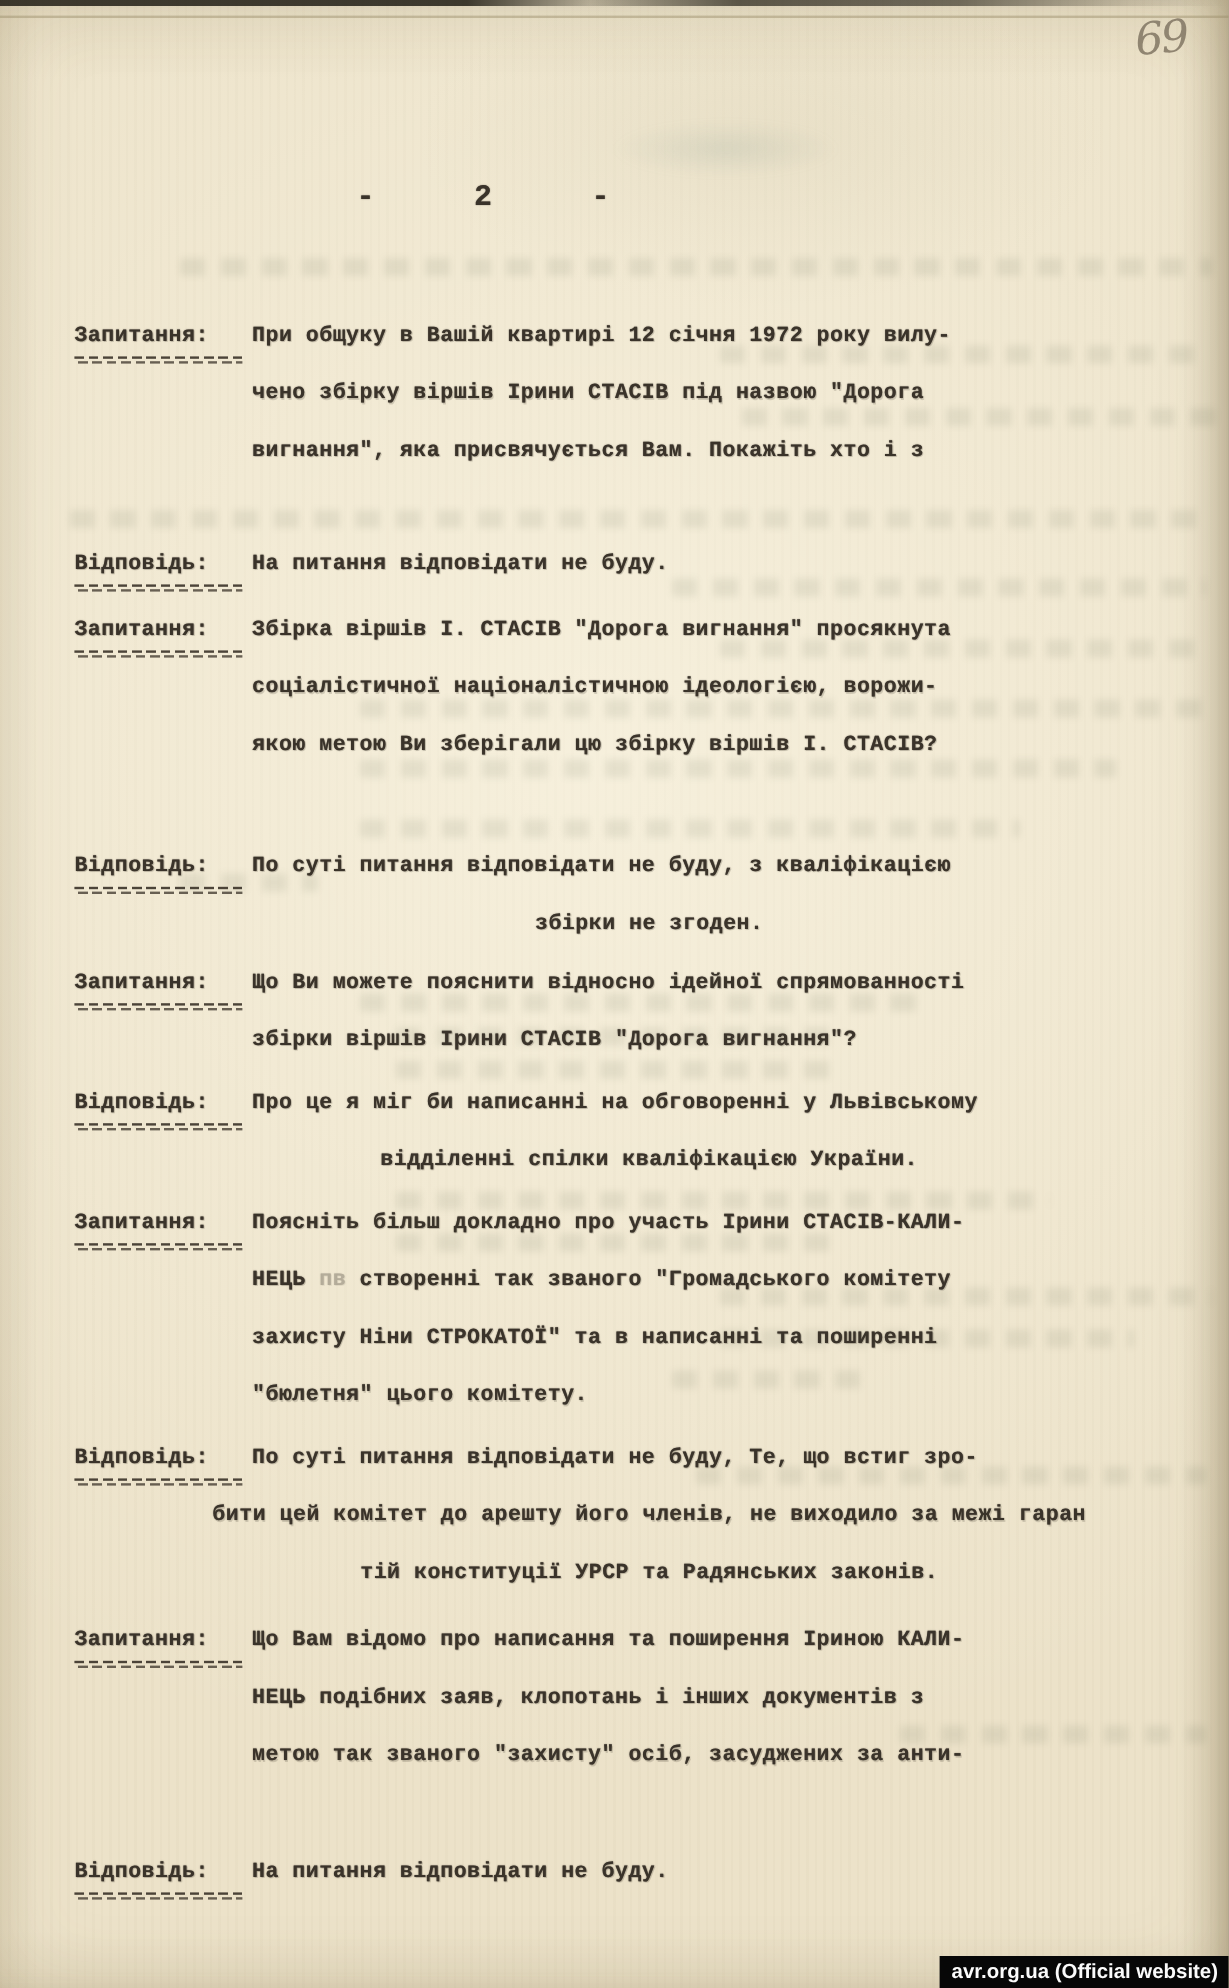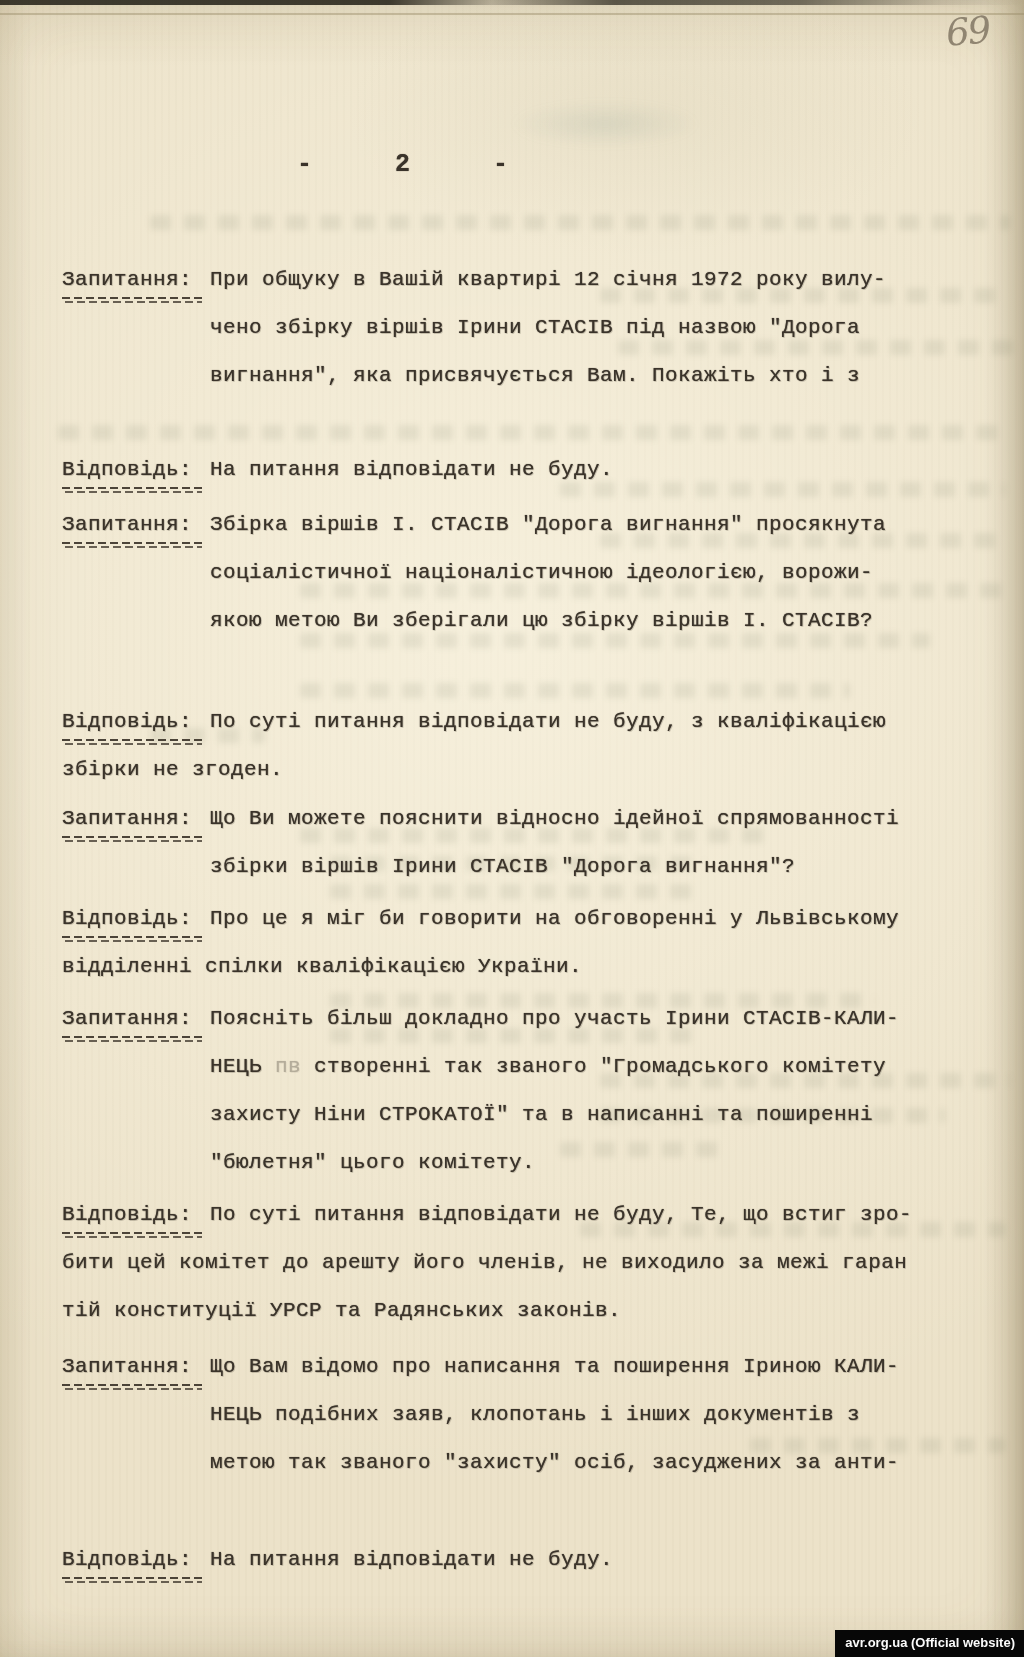--- a/index.html
+++ b/index.html
@@ -43,40 +43,40 @@
     position:absolute; left:297px; top:150px;
     font-weight:700; font-size:25px; color:#3a332a;
     word-spacing:66px; letter-spacing:1px;
     text-shadow:0 0 1px rgba(50,43,34,.8);
     white-space:pre;
   }
   .column{ position:absolute; left:62px; top:0; width:958px; }
   .block{ position:absolute; left:0; width:958px; }
   .line{
     height:48px; line-height:48px; white-space:pre;
-    font-size:21px; font-weight:400; letter-spacing:.4px; color:#3a332a;
+    font-size:18px; font-weight:700; letter-spacing:.4px; color:#3a332a;
     text-shadow:0 0 1px rgba(50,43,34,.8), 1px 1px 0 rgba(50,43,34,.16);
   }
   .block.question .line.cont{ padding-left:148px; }
-  .block.answer .line.cont{ padding-left:0; }
+  .block.answer .line.cont{ padding-left:0;text-align:center; }
   .label{
     display:inline-block; width:148px;
     background-image:
       repeating-linear-gradient(90deg, rgba(58,50,40,.9) 0 8px, rgba(0,0,0,0) 8px 12px),
       repeating-linear-gradient(90deg, rgba(58,50,40,.75) 0 8px, rgba(0,0,0,0) 8px 12px);
     background-size:141px 2px,137px 2px;
     background-position:0 41px, 3px 45px;
     background-repeat:no-repeat;
   }
   .faint{ opacity:.32; filter:blur(.4px);margin-top:12px; }
   .watermark{
     position:absolute; right:0; bottom:0;
     background:#070707; color:#fbfbfb;
     font-family:"Liberation Sans","DejaVu Sans",sans-serif;
-    font-weight:700; font-size:13px; line-height:14px;
+    font-weight:700; font-size:17px; line-height:14px;
     padding:6px 9px 7px 10px;
   }
 </style>
 </head>
 <body>
 
 <div class="page">
   <div class="top-edge"></div>
   <div class="crease"></div>
   <div class="blue-blob"></div>
@@ -127,21 +127,21 @@
       <div class="line first"><span class="label">Відповідь:</span><span>По суті питання відповідати не буду, з кваліфікацією</span></div>
       <div class="line cont">збірки не згоден.</div>
     </div>
 
     <div class="block question" style="top:795px">
       <div class="line first"><span class="label">Запитання:</span><span>Що Ви можете пояснити відносно ідейної спрямованності</span></div>
       <div class="line cont">збірки віршів Ірини СТАСІВ "Дорога вигнання"?</div>
     </div>
 
     <div class="block answer" style="top:895px">
-      <div class="line first"><span class="label">Відповідь:</span><span>Про це я міг би говорити на обговоренні у Львівському</span></div>
+      <div class="line first"><span class="label">Відповідь:</span><span>Про це я міг би написанні на обговоренні у Львівському</span></div>
       <div class="line cont">відділенні спілки кваліфікацією України.</div>
     </div>
 
     <div class="block question" style="top:995px">
       <div class="line first"><span class="label">Запитання:</span><span>Поясніть більш докладно про участь Ірини СТАСІВ-КАЛИ-</span></div>
       <div class="line cont"><span>НЕЦЬ </span><span class="faint">пв</span><span> створенні так званого "Громадського комітету</span></div>
       <div class="line cont">захисту Ніни СТРОКАТОЇ" та в написанні та поширенні</div>
       <div class="line cont">"бюлетня" цього комітету.</div>
     </div>
 

